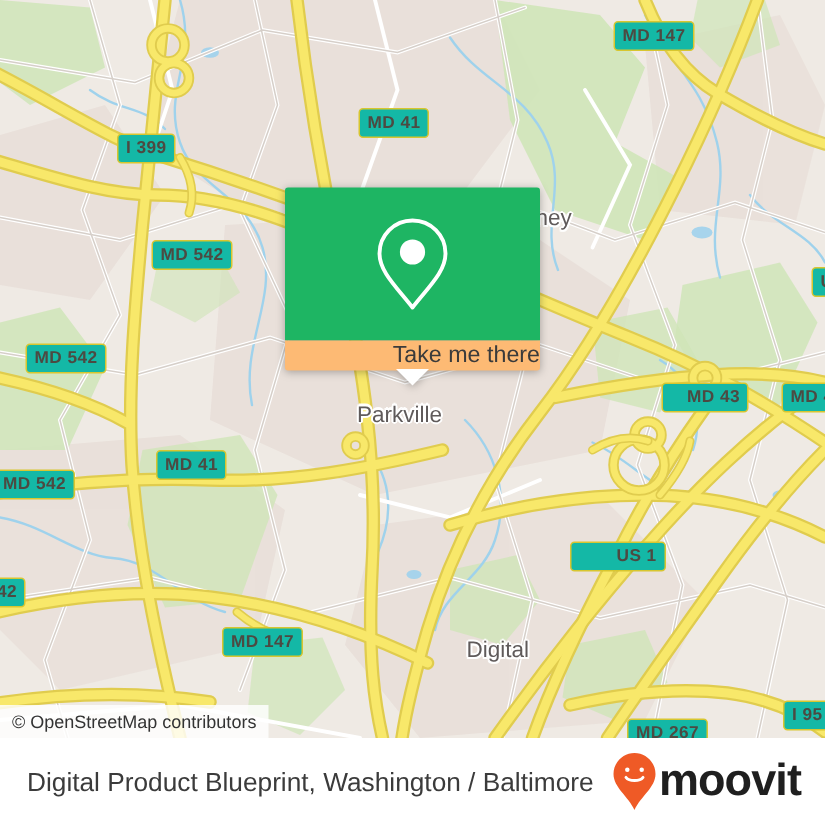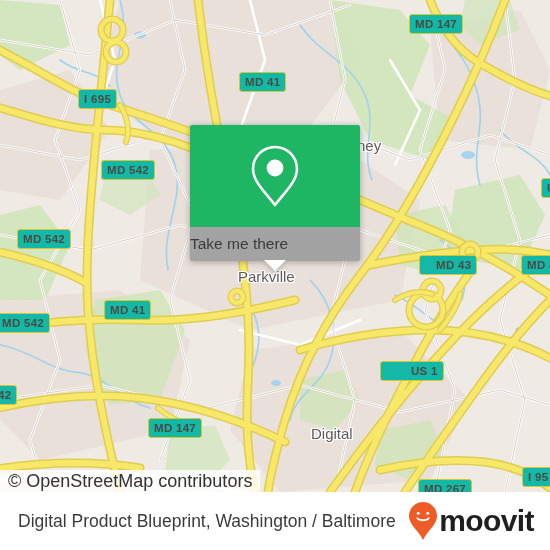--- a/index.html
+++ b/index.html
@@ -88,26 +88,26 @@
     border-radius: 2px 2px 0 0;
     display: flex;
     align-items: center;
     justify-content: center;
   }
   #popup-pin {
     display: block;
   }
   #popup-foot {
     position: relative;
-    height: 34px;
-    background: #a3a3a3;
+    height: 20px;
+    background: #fdba74;
     border-radius: 0 0 2px 2px;
     display: flex;
     align-items: center;
-    justify-content: flex-start;
+    justify-content: flex-end;
   }
   #popup-foot-label {
     color: #3b3b3b;
     font-family: "Liberation Sans", sans-serif;
     font-size: 15.5px;
     line-height: 1;
     white-space: nowrap;
   }
   #popup-tail {
     position: absolute;
@@ -122,21 +122,21 @@
   }
 
   
   #attribution {
     position: absolute;
     left: 0;
     bottom: 0;
     background: rgba(255,255,255,.82);
     color: #333333;
     font-family: "Liberation Sans", sans-serif;
-    font-size: 18px;
+    font-size: 12px;
     line-height: 22px;
     height: 22px;
     padding: 0 8px 0 8px;
     white-space: nowrap;
   }
 
   
   #footer {
     position: absolute;
     left: 0;
@@ -345,25 +345,25 @@
         </g>
       </g>
     </svg>
 
     <div class="place-label" style="left:352px; top:137px;">rney</div>
     <div class="place-label" style="left:238px; top:268px;">Parkville</div>
     <div class="place-label" style="left:311px; top:425px;">Digital</div>
 
     <div class="shield" style="left:409px; top:14px;">MD 147</div>
     <div class="shield" style="left:239px; top:72px;">MD 41</div>
-    <div class="shield" style="left:78px;  top:89px;">I 695</div>
+    <div class="shield" style="left:78px;  top:89px;">I 399</div>
     <div class="shield" style="left:101px; top:160px;">MD 542</div>
     <div class="shield" style="left:541px; top:178px;">U</div>
     <div class="shield" style="left:17px;  top:229px;">MD 542</div>
-    <div class="shield" style="left:419px; top:255px;padding-left:16px;">MD 43</div>
+    <div class="shield" style="left:441px; top:255px;padding-left:16px;">MD 43</div>
     <div class="shield" style="left:521px; top:255px;">MD 4</div>
     <div class="shield" style="left:104px; top:300px;">MD 41</div>
     <div class="shield" style="left:-4px;  top:313px;">MD 542</div>
     <div class="shield" style="left:380px; top:361px;padding-left:30px;">US 1</div>
     <div class="shield" style="left:-8px;  top:385px;">42</div>
     <div class="shield" style="left:148px; top:418px;">MD 147</div>
     <div class="shield" style="left:418px; top:479px;">MD 267</div>
     <div class="shield" style="left:522px; top:467px;">I 95</div>
 
     <div id="popup">

